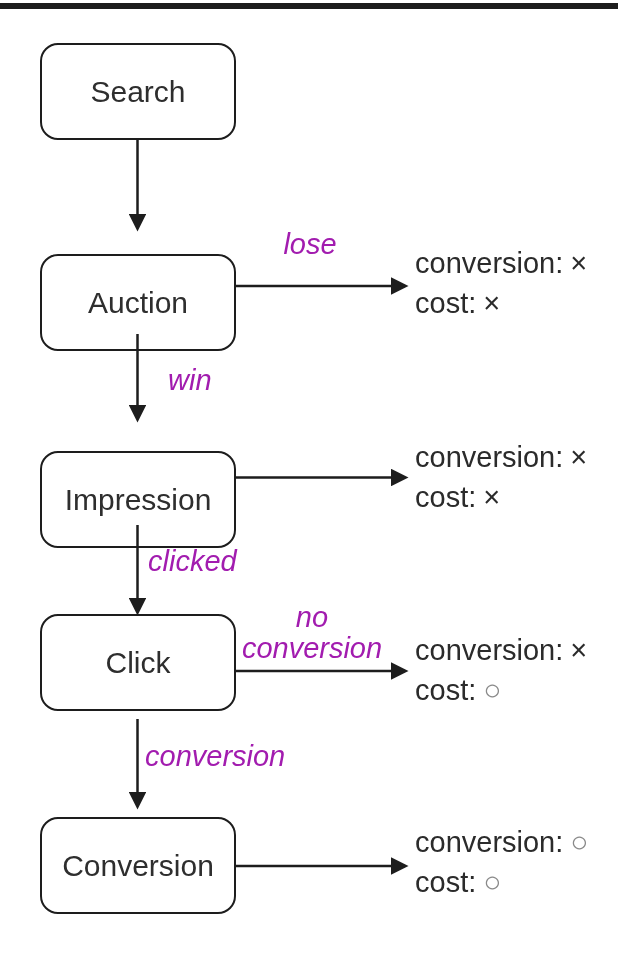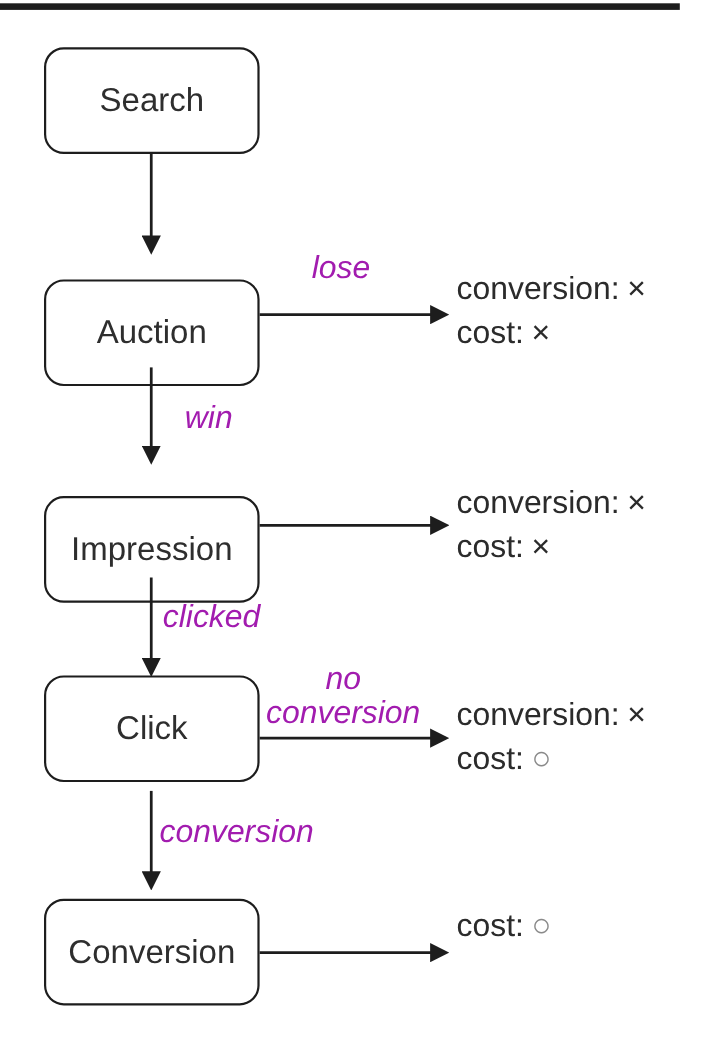--- a/index.html
+++ b/index.html
@@ -112,17 +112,20 @@
     <span class="line">
       <span>conversion:</span><span class="sym sym-x">×</span>
     </span>
     <span class="line">
       <span>cost:</span><span class="sym sym-circle">○</span>
     </span>
   </div>
 
   <div class="outcome outcome-4">
     <span class="line">
+      <span>conversion:</span><span class="sym sym-circle">○</span>
+    </span>
+    <span class="line">
       <span>cost:</span><span class="sym sym-circle">○</span>
     </span>
   </div>
 
 </div>
 
 </body></html>

